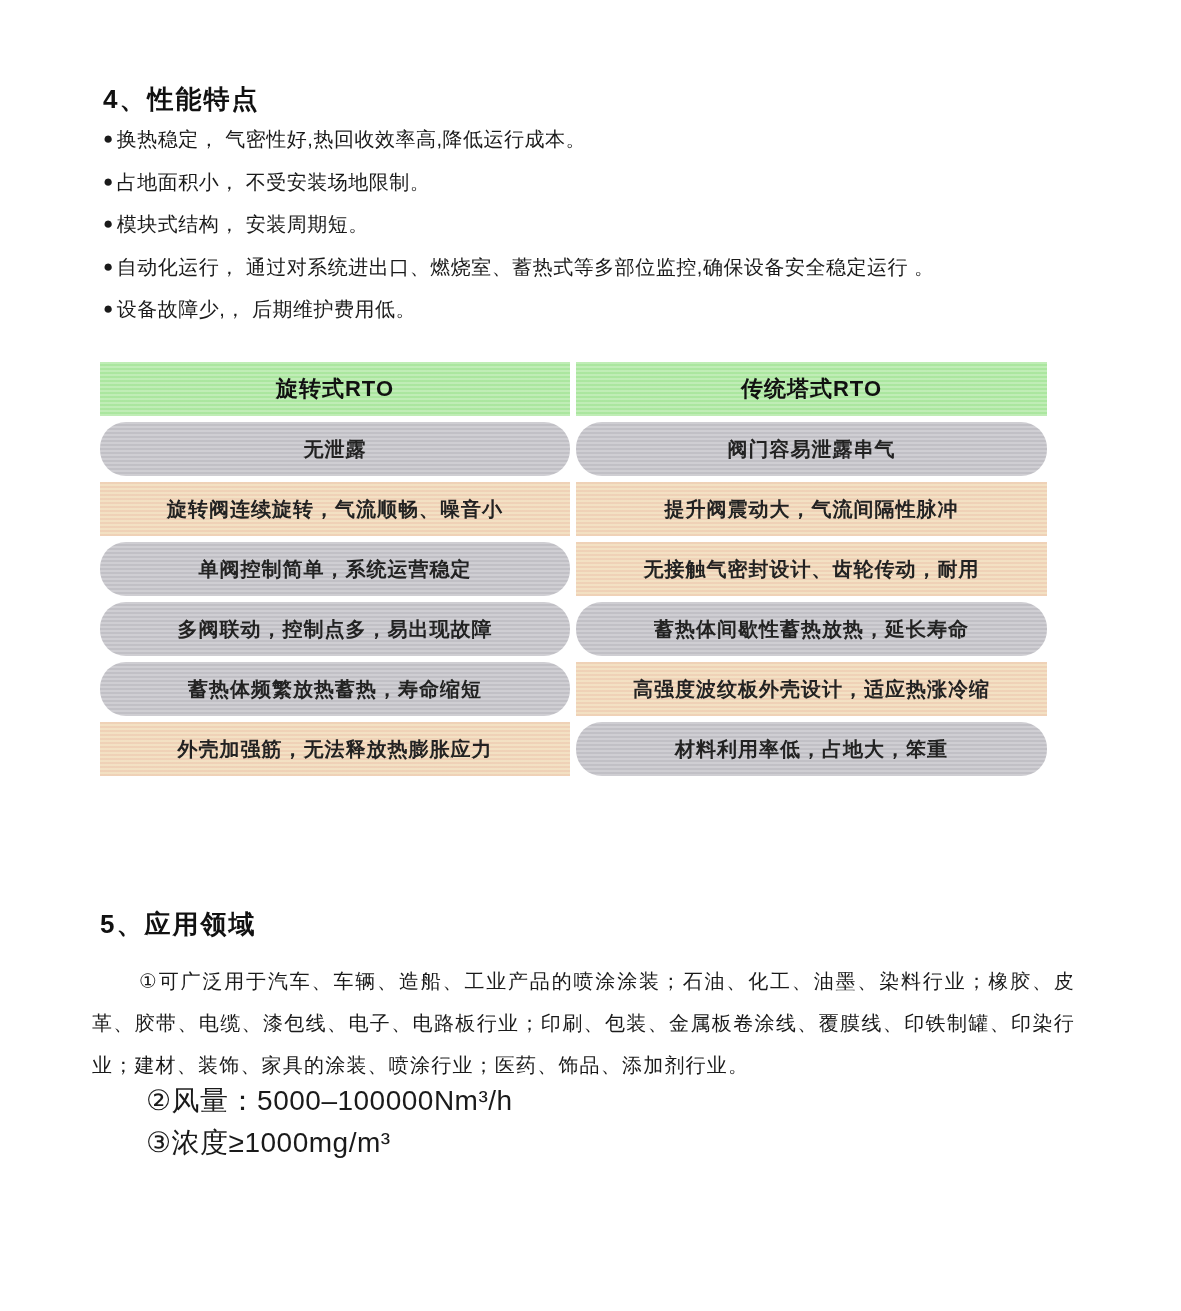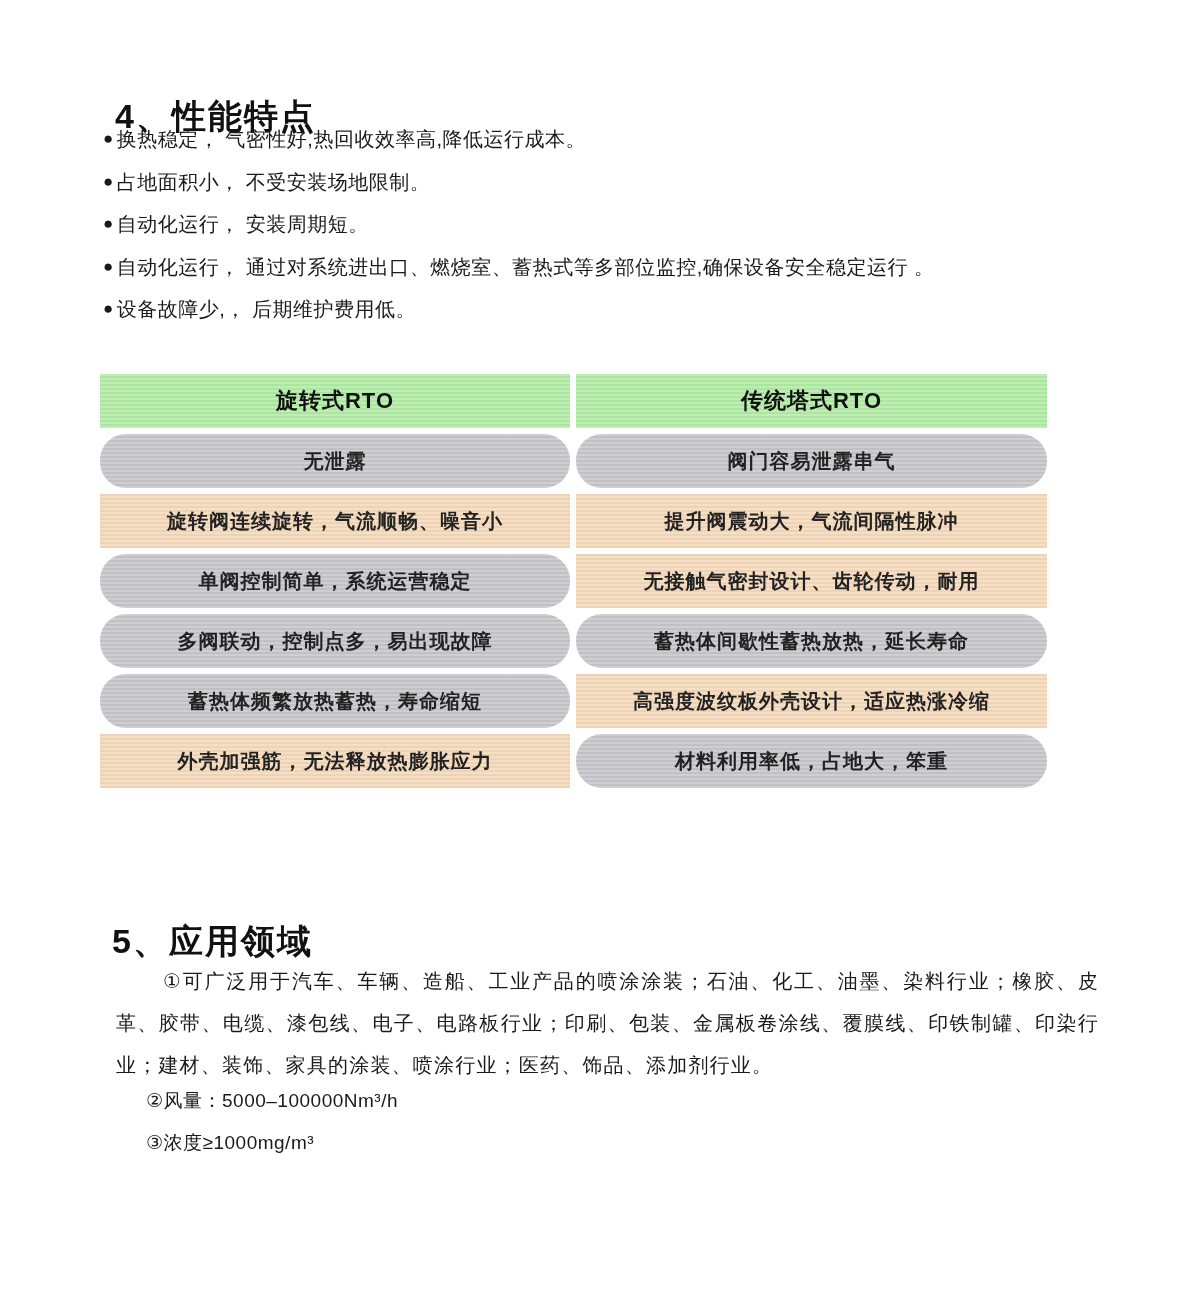--- a/index.html
+++ b/index.html
@@ -11,22 +11,22 @@
     position: relative;
     width: 1181px;
     height: 1311px;
     margin: 0 auto;
     background: #ffffff;
     color: #1a1a1a;
     overflow: hidden;
   }
   .sec-title {
     position: absolute;
-    margin: 12px;
-    font-size: 34px;
+    margin: 0;
+    font-size: 26px;
     font-weight: 700;
     letter-spacing: 2px;
     color: #111;
   }
   #sec4-title { left: 103px; top: 82px; }
   #sec5-title { left: 100px; top: 907px; }
 
   .bullets {
     position: absolute;
     left: 103px;
@@ -46,21 +46,21 @@
   }
   .bullets .dot {
     font-size: 17px;
     line-height: 22px;
     margin-right: 3px;
   }
 
   .cmp-table {
     position: absolute;
     left: 100px;
-    top: 374px;
+    top: 362px;
     width: 778px;
     display: grid;
     grid-template-columns: 470px 471px;
     column-gap: 6px;
     row-gap: 6px;
   }
   .cell {
     height: 54px;
     display: flex;
     align-items: center;
@@ -84,35 +84,35 @@
     border-radius: 26px;
   }
   .cell.tan {
     background-color: #efd9bb;
     background-image: repeating-linear-gradient(0deg,
       rgba(240,175,165,0.18) 0 2px, rgba(255,248,220,0.25) 2px 4px);
   }
 
   #app-paragraph {
     position: absolute;
-    left: 116px;
+    left: 92px;
     top: 960px;
     width: 983px;
     margin: 0;
     font-size: 20px;
     line-height: 42px;
     text-align: justify;
     text-indent: 47px;
     letter-spacing: 1.2px;
   }
   .app-line {
     position: absolute;
     left: 146px;
     margin: 0;
-    font-size: 19px;
+    font-size: 28px;
     line-height: 26px;
     letter-spacing: 0.5px;
   }
   #app-airflow { top: 1088px; }
   #app-concentration { top: 1130px; }
 </style>
 </head>
 <body>
 
 <div class="page">
@@ -123,21 +123,21 @@
     <li>
       <span class="dot">●</span>
       <span>换热稳定， 气密性好,热回收效率高,降低运行成本。</span>
     </li>
     <li>
       <span class="dot">●</span>
       <span>占地面积小， 不受安装场地限制。</span>
     </li>
     <li>
       <span class="dot">●</span>
-      <span>自动化运行， 安装周期短。</span>
+      <span>模块式结构， 安装周期短。</span>
     </li>
     <li>
       <span class="dot">●</span>
       <span>自动化运行， 通过对系统进出口、燃烧室、蓄热式等多部位监控,确保设备安全稳定运行 。</span>
     </li>
     <li>
       <span class="dot">●</span>
       <span>设备故障少,， 后期维护费用低。</span>
     </li>
   </ul>

